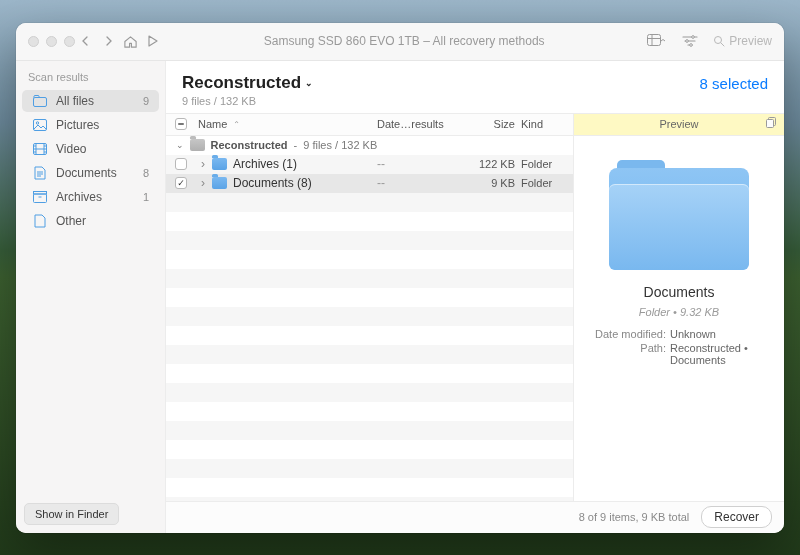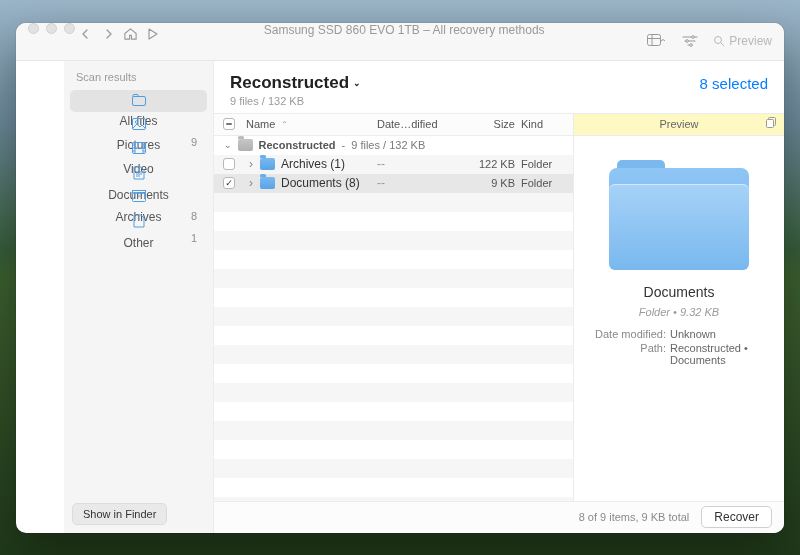--- a/index.html
+++ b/index.html
@@ -9,39 +9,39 @@
     display: flex; align-items: center; justify-content: center;
     overflow: hidden;
   }
   .window {
     width: 768px; height: 510px; background: #fff; border-radius: 10px;
     box-shadow: 0 20px 50px rgba(0,0,0,0.35), 0 0 0 1px rgba(0,0,0,0.05);
     display: flex; flex-direction: column; overflow: hidden;
     position: relative;
   }
   .titlebar {
-    height: 38px; display: flex; gap: 0;
+    height: 38px; display: flex; align-items: center; gap: 0;
     padding: 0 12px; border-bottom: 1px solid #e6e6e6;
     background: #f7f7f7; color: #8f8f8f; font-size: 12px;
   }
   .traffic { display: flex; gap: 7px; }
   .dot { width: 11px; height: 11px; border-radius: 50%; background: #e2e2e2; border: 0.5px solid #d0d0d0; }
   .nav-btn, .tb-icon, .tb-right .ico {
     width: 22px; height: 22px; display: flex; align-items: center; justify-content: center;
     color: #9a9a9a;
   }
   .titlebar svg { display:block; }
   .tb-title { flex: 1; text-align: center; color: #9a9a9a; font-size: 12px; }
   .tb-right { display: flex; align-items: center; gap: 12px; }
   .search { display: flex; align-items: center; gap: 4px; color: #b8b8b8; font-size: 12px; }
   .search svg { color:#b8b8b8; }
-  .body { flex: 1; display: flex; min-height: 0; padding-left: 48px; }
+  .body { flex: 1; display: flex; min-height: 0; }
   .sidebar { width: 150px; background: #f6f5f5; border-right: 1px solid #ececec; display: flex; flex-direction: column; font-size: 12px; }
   .sb-head { color: #9b9b9b; padding: 10px 12px 6px; font-size: 11px; }
-  .sb-item { display: flex; align-items: center; gap: 8px; padding: 4px 10px; margin: 1px 6px; border-radius: 5px; color: #565656; height: 22px; flex-direction: column;}
+  .sb-item { display: flex; align-items: center; gap: 8px; padding: 4px 10px; margin: 1px 6px; border-radius: 5px; color: #565656; height: 22px;}
   .sb-item .cnt { margin-left: auto; color: #8f8f8f; font-size: 11px; }
   .sb-item.sel { background: #e3e3e3; }
   .sb-ico { width: 16px; height: 16px; color: #4f9ee3; display:flex; align-items:center; justify-content:center; }
   .sb-footer { margin-top: auto; padding: 8px; }
   .sb-btn { background: #e9e9e9; border: 1px solid #dcdcdc; border-radius: 5px; font-size: 11px; color: #333; padding: 4px 10px; }
   .main { flex: 1; display: flex; flex-direction: column; min-width: 0; }
   .main-head { display: flex; align-items: flex-start; justify-content: space-between; padding: 12px 16px 6px 16px; }
   .mh-left .title { font-size: 17px; font-weight: 700; color: #222; display:flex; align-items:center; gap:4px;}
   .mh-left .sub { font-size: 11px; color: #9a9a9a; margin-top: 2px; }
   .mh-right { font-size: 15px; color: #0a7cff; font-weight: 500; padding-top:2px;}
@@ -80,21 +80,21 @@
   .bigfolder { width: 140px; height: 110px; position: relative; }
   .bf-back { position:absolute; inset:0; top:8px; background: linear-gradient(#8ec5f4,#6fb4ef); border-radius: 8px; }
   .bf-tab { position:absolute; top:0; left:8px; width:48px; height:14px; background:#7ab8ee; border-radius:5px 5px 0 0; }
   .bf-front { position:absolute; left:0; right:0; bottom:0; height:78%; background: linear-gradient(#a6d2f7,#79b8ef); border-radius:6px; box-shadow: inset 0 1px 0 rgba(255,255,255,0.5); }
   .pv-name { margin-top: 14px; font-size: 14px; color:#333; }
   .pv-sub { margin-top: 6px; color:#9a9a9a;font-style:italic; }
   .pv-meta { margin-top: 10px; width:100%; padding: 0 12px; color:#666; }
   .pv-meta div { display:flex; gap:4px; justify-content:flex-start; margin-bottom:2px; font-size:11px;}
   .pv-meta .k { color:#888; min-width:80px; text-align:right; }
   .footer { height: 32px; border-top:1px solid #ececec; display:flex; align-items:center; justify-content:flex-end; gap:12px; padding: 0 12px; font-size:11px; color:#8a8a8a; background:#fcfcfc;}
-  .recover-btn { background:#fff; border:1px solid #d0d0d0; border-radius:5px; padding:3px 12px; font-size:12px; color:#333; }
+  .recover-btn { background:#fff; border:1px solid #d0d0d0; border-radius:10px; padding:3px 12px; font-size:12px; color:#333; }
   .chev { font-size:9px; }
 </style>
 </head>
 <body>
 
 <div class="window">
 
   <div class="titlebar">
     <div class="traffic">
       <div class="dot"></div>
@@ -233,21 +233,21 @@
       <div class="content">
         <div class="filepane">
           <div class="cols">
             <div class="col-chk">
                 <div class="chkbox mixed"></div>
               </div>
             <div class="col-name">
               <span>Name</span>
               <span style="font-size:8px;color:#999;">⌃</span>
             </div>
-            <div class="col-date">Date…dified</div>
+            <div class="col-date">Date…results</div>
             <div class="col-size">Size</div>
             <div class="col-kind">Kind</div>
           </div>
           <div class="rows">
             <div class="grp">
               <span class="chev">⌄</span>
               <span class="fld-ico fld-grey"></span>
               <b style="color:#555;">Reconstructed</b>
               <span>-</span>
               <span>9 files / 132 KB</span>

